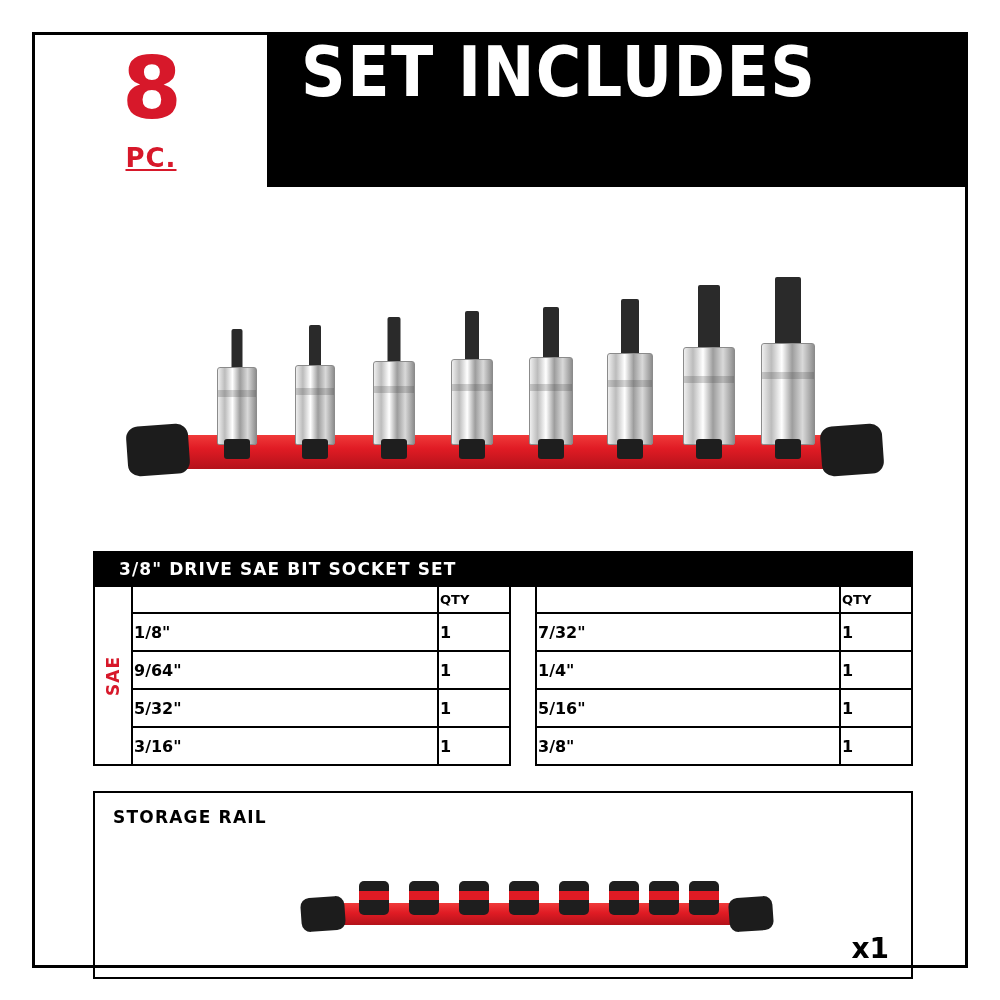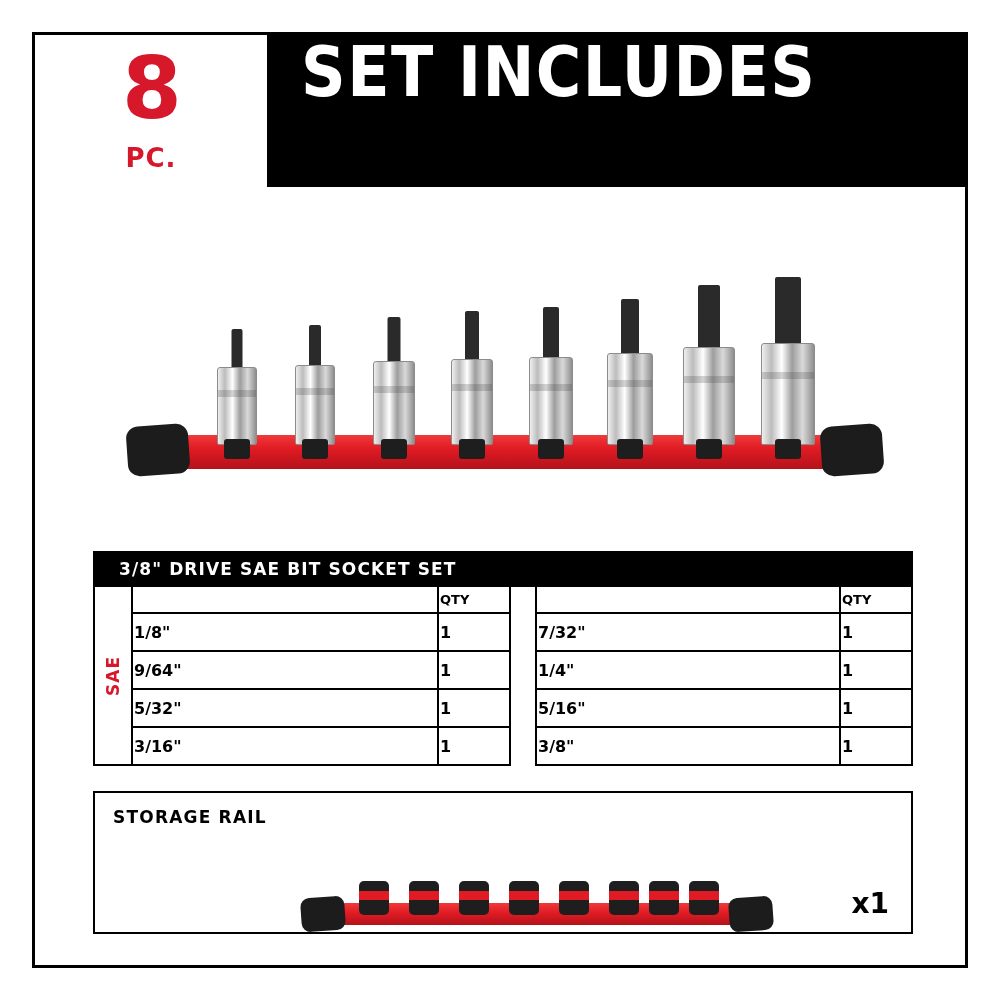--- a/index.html
+++ b/index.html
@@ -47,20 +47,21 @@
     letter-spacing: -2px;
     font-family: "DejaVu Sans", sans-serif;
   }
   .pc-label {
     color: #D7182A;
     font-size: 26px;
     font-weight: bold;
     letter-spacing: 1px;
     margin-top: 20px;
     font-family: "DejaVu Sans", sans-serif;
+    text-decoration: underline;
   }
   .title-box {
     flex: 1;
     background: #000000;
     display: flex;
     align-items: flex-start;
     padding-left: 34px;
   }
   .title-text {
     color: #ffffff;
@@ -203,21 +204,21 @@
   
   .half.left table.spec td.size,
   .half.left table.spec th.blank { border-left: none; }
   .half.right table.spec td.size,
   .half.right table.spec th.blank { border-left: 2px solid #000; }
   .half.right table.spec th.blank { border-top: none; }
   
   .storage {
     position: absolute;
     left: 58px; top: 756px;
-    width: 820px; height: 143px;
+    width: 820px; height: 188px;
     border: 2px solid #000;
   }
   .storage-label {
     position: absolute;
     left: 18px; top: 14px;
     font-size: 17px;
     font-weight: bold;
     letter-spacing: 1.2px;
     font-family: "DejaVu Sans", sans-serif;
   }

